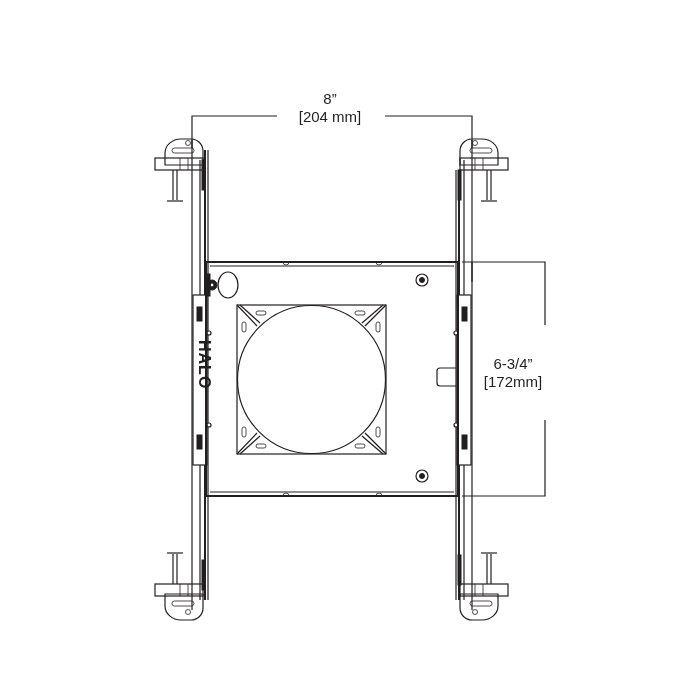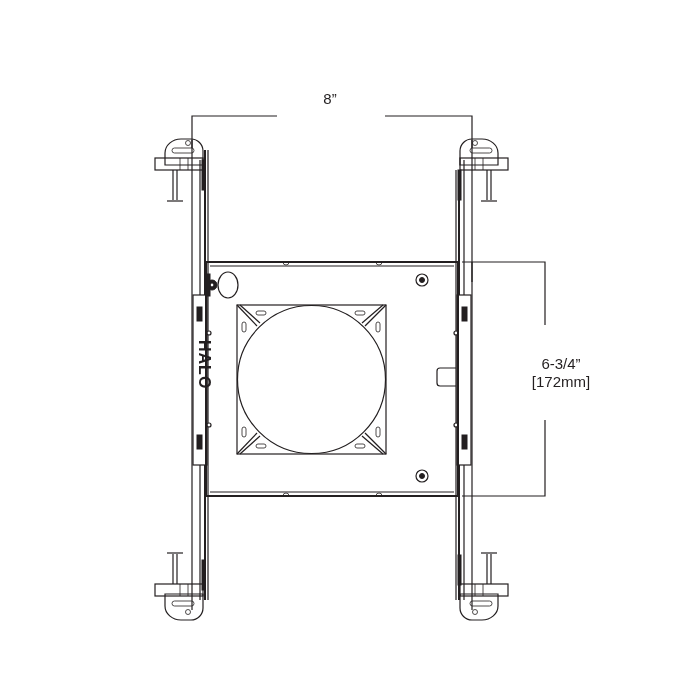--- a/index.html
+++ b/index.html
@@ -1,20 +1,20 @@
 <!DOCTYPE html>
 <html><head>
   <meta charset="utf-8">
   <style>
     html, body { margin: 0; padding: 0; background: #ffffff; }
     body { width: 700px; height: 700px; position: relative; overflow: hidden; font-family: "Liberation Sans", sans-serif; }
     .drawing { position: absolute; left: 0; top: 0; width: 700px; height: 700px; }
     .dim-label { position: absolute; color: #231f20; font-size: 15px; line-height: 18px; text-align: center; white-space: nowrap; font-family: "Liberation Sans", sans-serif; }
     .dim-width { left: 270px; top: 90px; width: 120px; }
-    .dim-height { left: 516px; top: 355px; width: 90px; }
+    .dim-height { left: 468px; top: 355px; width: 90px; }
     .brand { position: absolute; left: 213px; top: 340px; width: 60px; height: 18px; transform: rotate(90deg); transform-origin: 0 0; font-weight: bold; font-size: 16px; letter-spacing: 1px; color: #231f20; font-family: "Liberation Sans", sans-serif; }
     svg { display: block; }
     .ln { stroke: #231f20; fill: none; stroke-width: 1.2; }
     .ln-thin { stroke: #231f20; fill: none; stroke-width: 0.8; }
     .ln-thick { stroke: #231f20; fill: none; stroke-width: 2; }
     .fill-w { fill: #ffffff; stroke: #231f20; stroke-width: 1.2; }
     .fill-d { fill: #231f20; stroke: #231f20; stroke-width: 1; }
   </style>
 </head>
 <body>
@@ -159,20 +159,21 @@
       <line class="ln-thin" x1="483" y1="584" x2="483" y2="596"></line>
       <line class="ln" x1="487" y1="554" x2="487" y2="584"></line>
       <line class="ln" x1="491" y1="554" x2="491" y2="584"></line>
       <line class="ln" x1="481" y1="553" x2="497" y2="553"></line>
       <rect class="fill-d" x="458" y="555" width="3" height="30"></rect>
     </g>
   </svg>
 
   <div class="dim-label dim-width">
     <div>8”</div>
+    <div>[204 mm]</div>
   </div>
   <div class="dim-label dim-height">
     <div>6-3/4”</div>
     <div>[172mm]</div>
   </div>
 
   <div class="brand">HALO</div>
 </div>
 
 </body></html>

